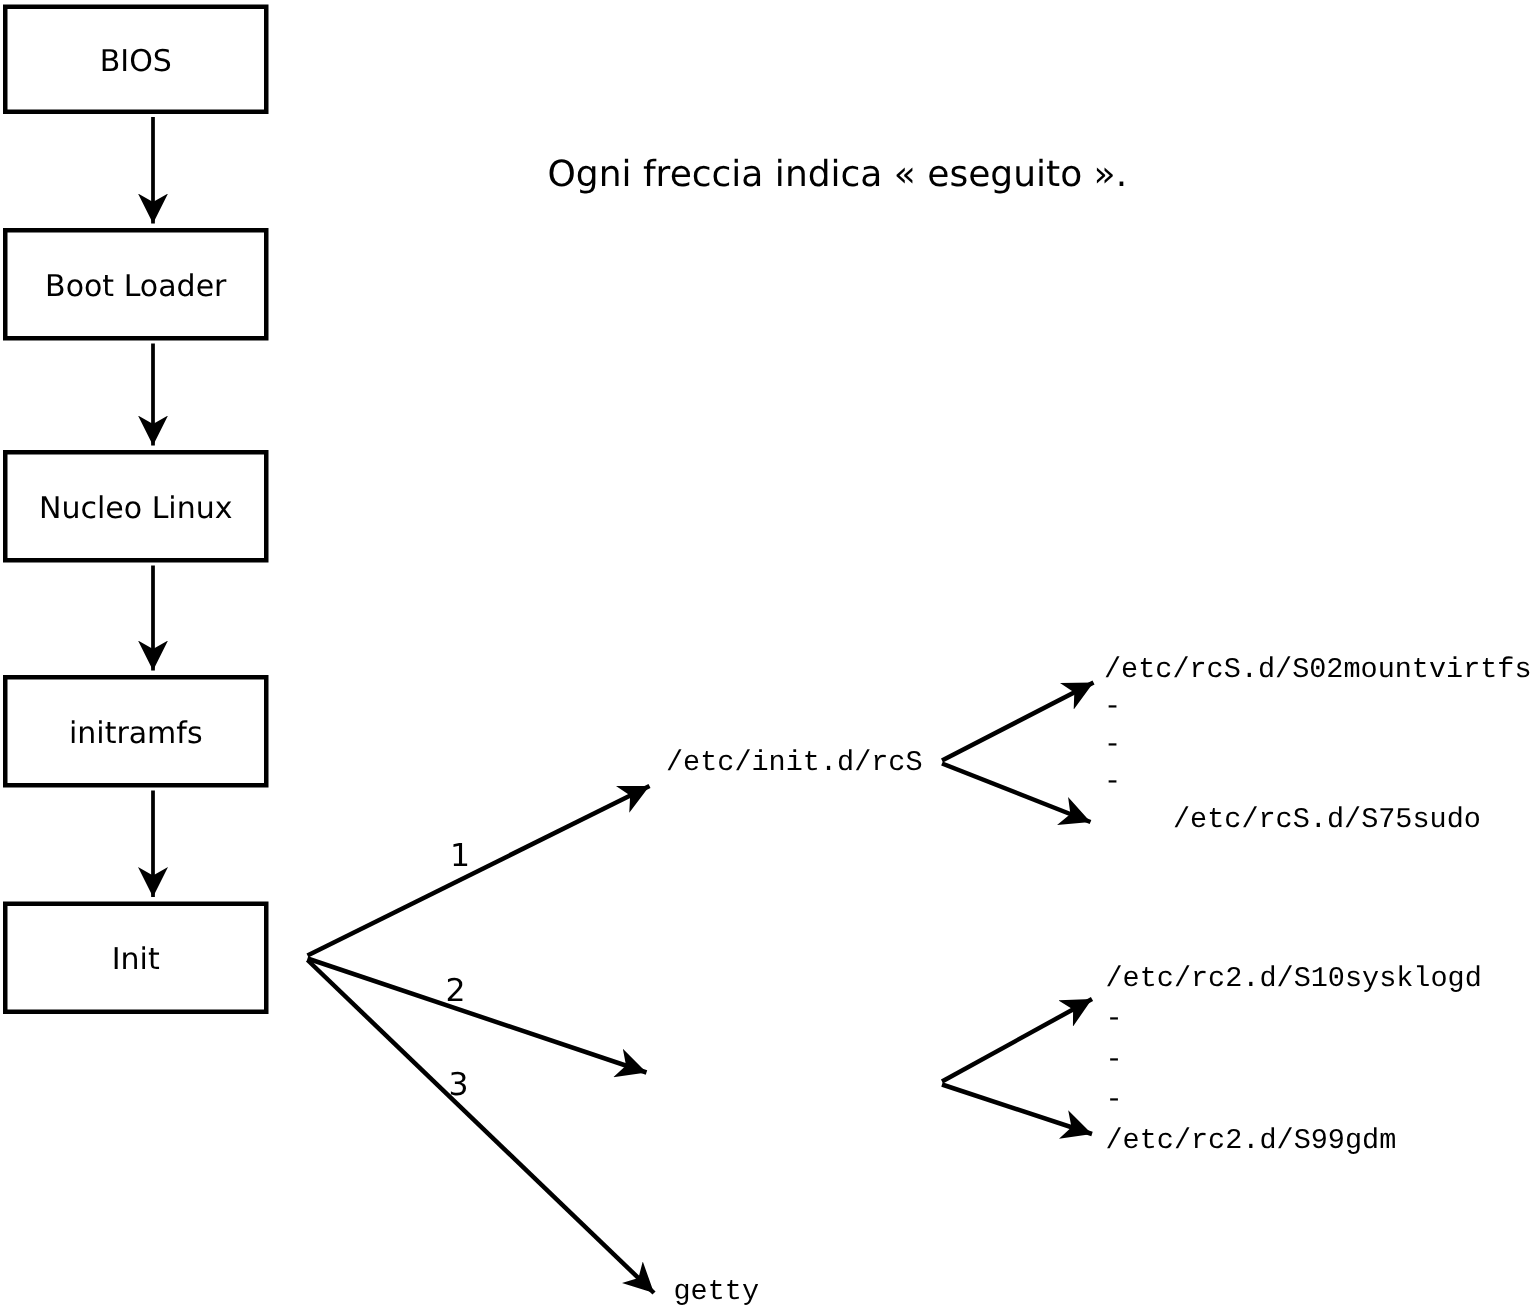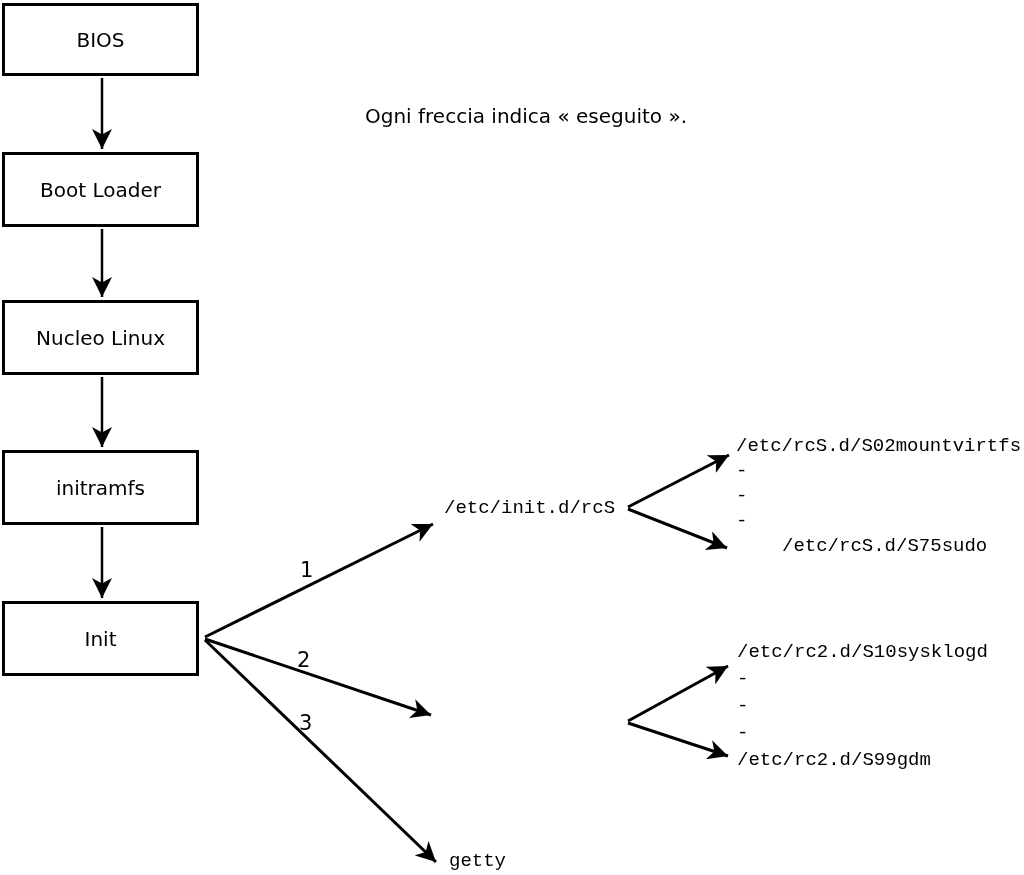--- a/index.html
+++ b/index.html
@@ -18,42 +18,42 @@
   }
   .arrow-layer {
     position: absolute;
     left: 0;
     top: 0;
     pointer-events: none;
   }
   .flow-box {
     position: absolute;
     left: 2px;
-    width: 197px;
+    width: 177px;
     box-sizing: border-box;
     border: 3px solid #000000;
     background: #ffffff;
     display: flex;
     align-items: center;
     justify-content: center;
     font-size: 20px;
     font-family: "DejaVu Sans", sans-serif;
     white-space: nowrap;
   }
   .box-bios      { top: 3px;   height: 73px; }
   .box-bootload  { top: 152px; height: 75px; }
   .box-nucleo    { top: 300px; height: 75px; }
   .box-initramfs { top: 450px; height: 75px; }
   .box-init      { top: 601px; height: 75px; }
 
   .title {
     position: absolute;
     left: 365px;
     top: 103px;
-    font-size: 20px;
+    font-size: 24px;
     line-height: 26px;
     white-space: nowrap;
   }
   .branch-num {
     position: absolute;
     font-size: 21px;
     line-height: 26px;
   }
   .num-1 { left: 300px; top: 557px; }
   .num-2 { left: 297px; top: 647px; }

